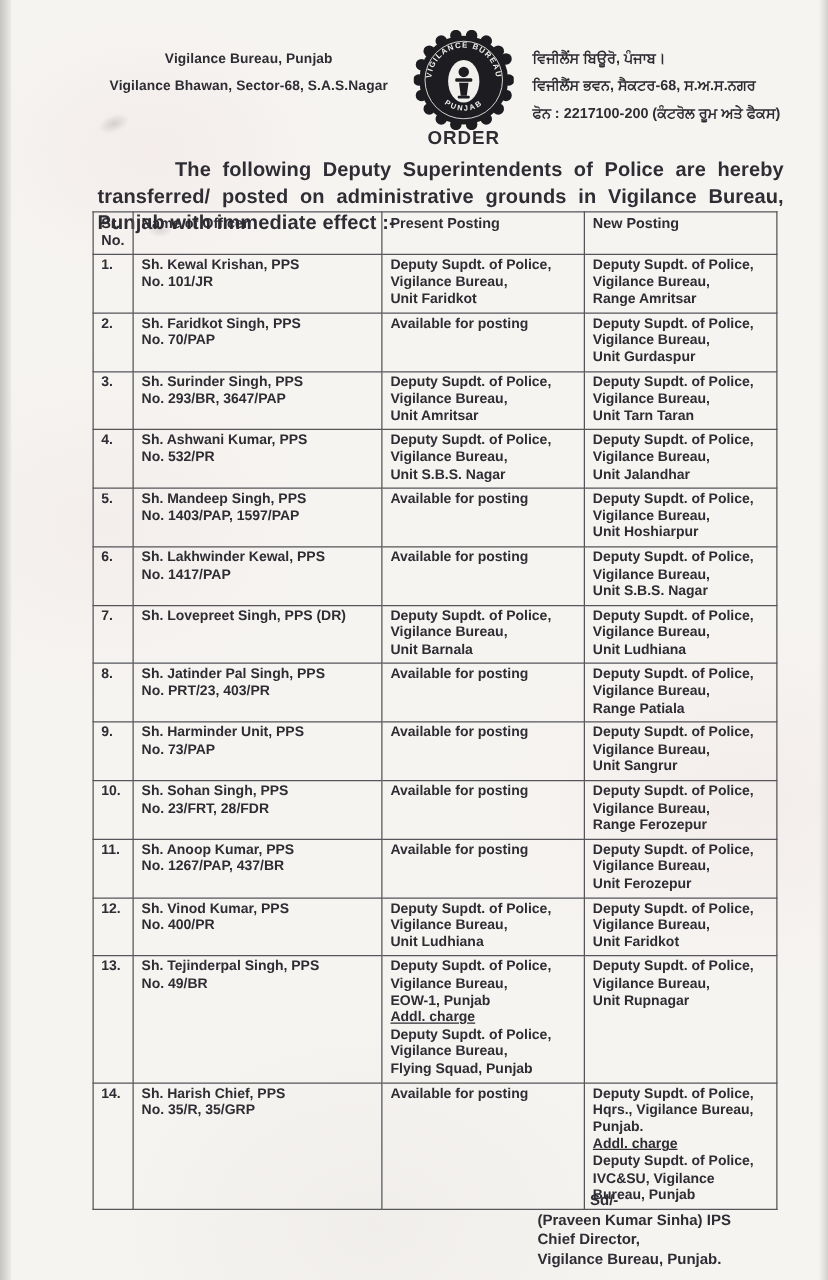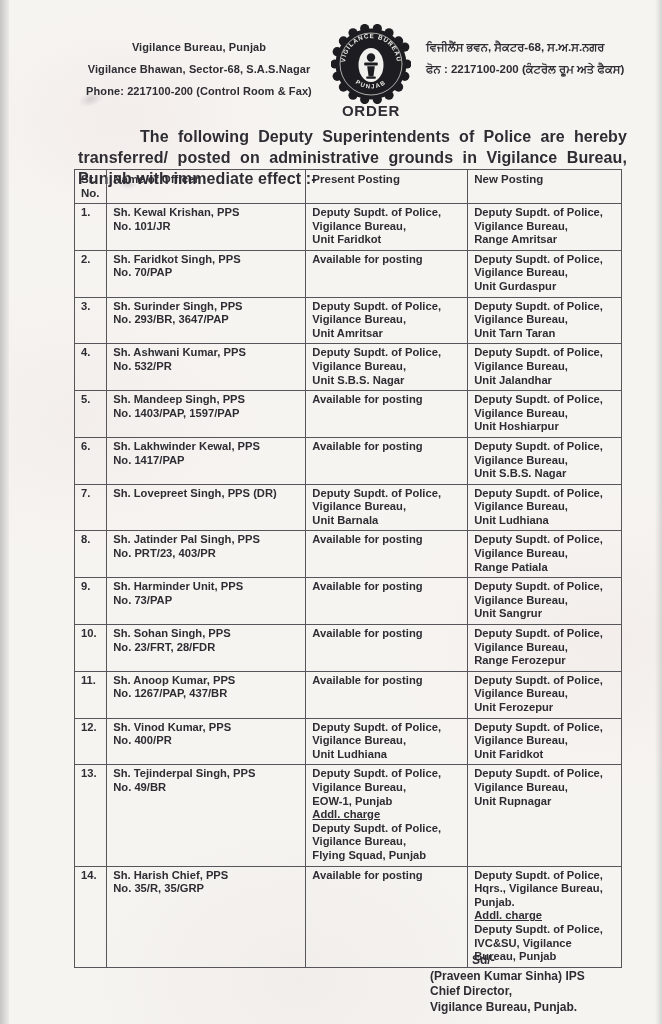--- a/index.html
+++ b/index.html
@@ -49,21 +49,20 @@
 
 <div class="page">
   <div class="edge-left"></div>
   <div class="edge-right"></div>
   <div class="smudge sm1"></div>
   <div class="smudge sm2"></div>
 
   <div class="hdr-left">
     <div>Vigilance Bureau, Punjab</div>
     <div>Vigilance Bhawan, Sector-68, S.A.S.Nagar</div>
-    <div>Phone: 2217100-200 (Control Room &amp; Fax)</div>
   </div>
 
   <svg class="emblem" viewBox="0 0 80 80">
     <g fill="#1d1d21">
       <circle cx="76" cy="40" r="4.6"></circle>
         <circle cx="73.8" cy="52.3" r="4.6"></circle>
         <circle cx="67.6" cy="63.1" r="4.6"></circle>
       <circle cx="58" cy="71.2" r="4.6"></circle>
         <circle cx="46.3" cy="75.5" r="4.6"></circle>
         <circle cx="33.7" cy="75.5" r="4.6"></circle>
@@ -97,20 +96,21 @@
       <circle cx="40" cy="33.5" r="4.2"></circle>
       <rect x="33.2" y="38.6" width="13.6" height="2.8" rx="1"></rect>
       <path d="M36.2,42.2 L43.8,42.2 L42.4,52.5 L37.6,52.5 Z"></path>
       <rect x="35.2" y="52.5" width="9.6" height="2.2" rx="0.8"></rect>
     </g>
   </svg>
 
   <div class="order">ORDER</div>
 
   <div class="hdr-right">
+    <div>ਵਿਜੀਲੈਂਸ ਬਿਊਰੋ, ਪੰਜਾਬ।</div>
     <div>ਵਿਜੀਲੈਂਸ ਭਵਨ, ਸੈਕਟਰ-68, ਸ.ਅ.ਸ.ਨਗਰ</div>
     <div>ਫੋਨ : 2217100-200 (ਕੰਟਰੋਲ ਰੂਮ ਅਤੇ ਫੈਕਸ)</div>
   </div>
 
   <div class="intro">The following Deputy Superintendents of Police are hereby transferred/ posted on administrative grounds in Vigilance Bureau, Punjab with immediate effect :-</div>
 
   <table class="transfer">
     <colgroup>
       <col style="width:5.9%">
         <col style="width:36.4%">

